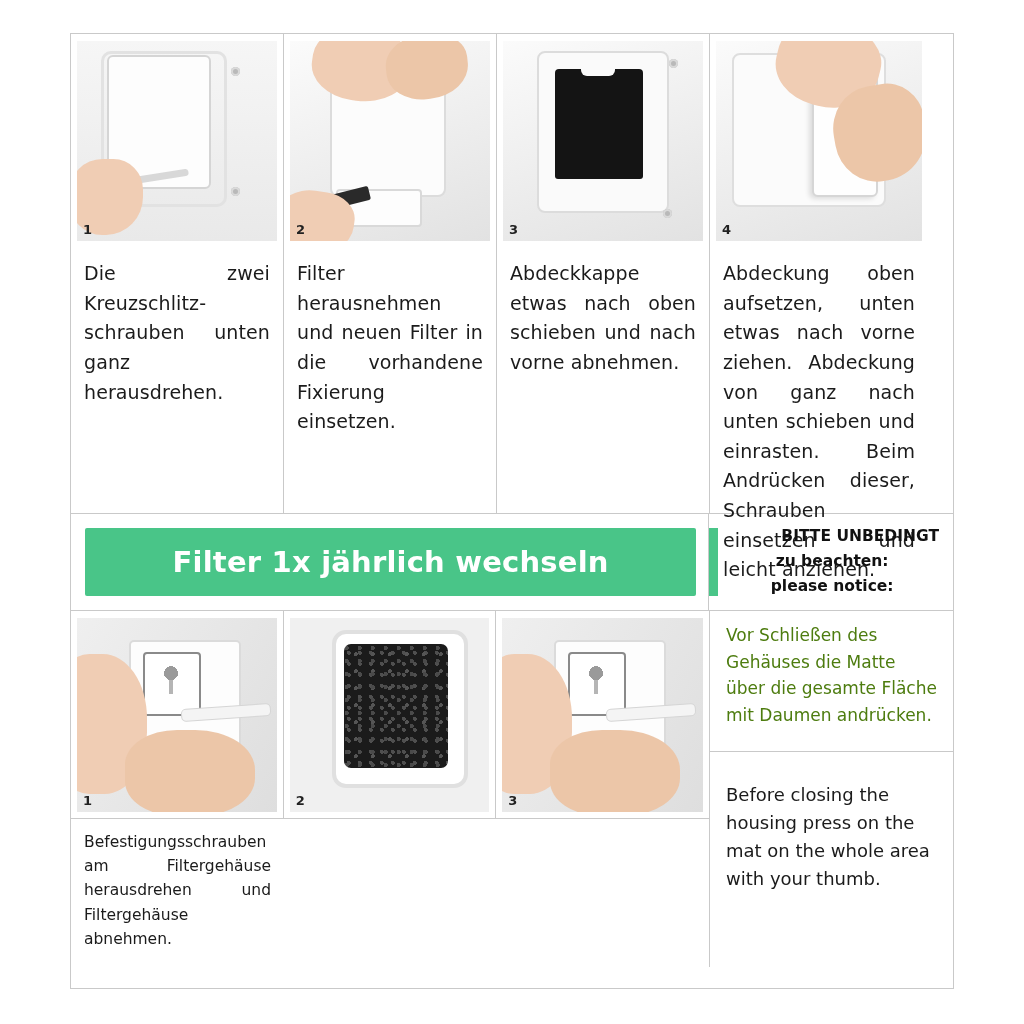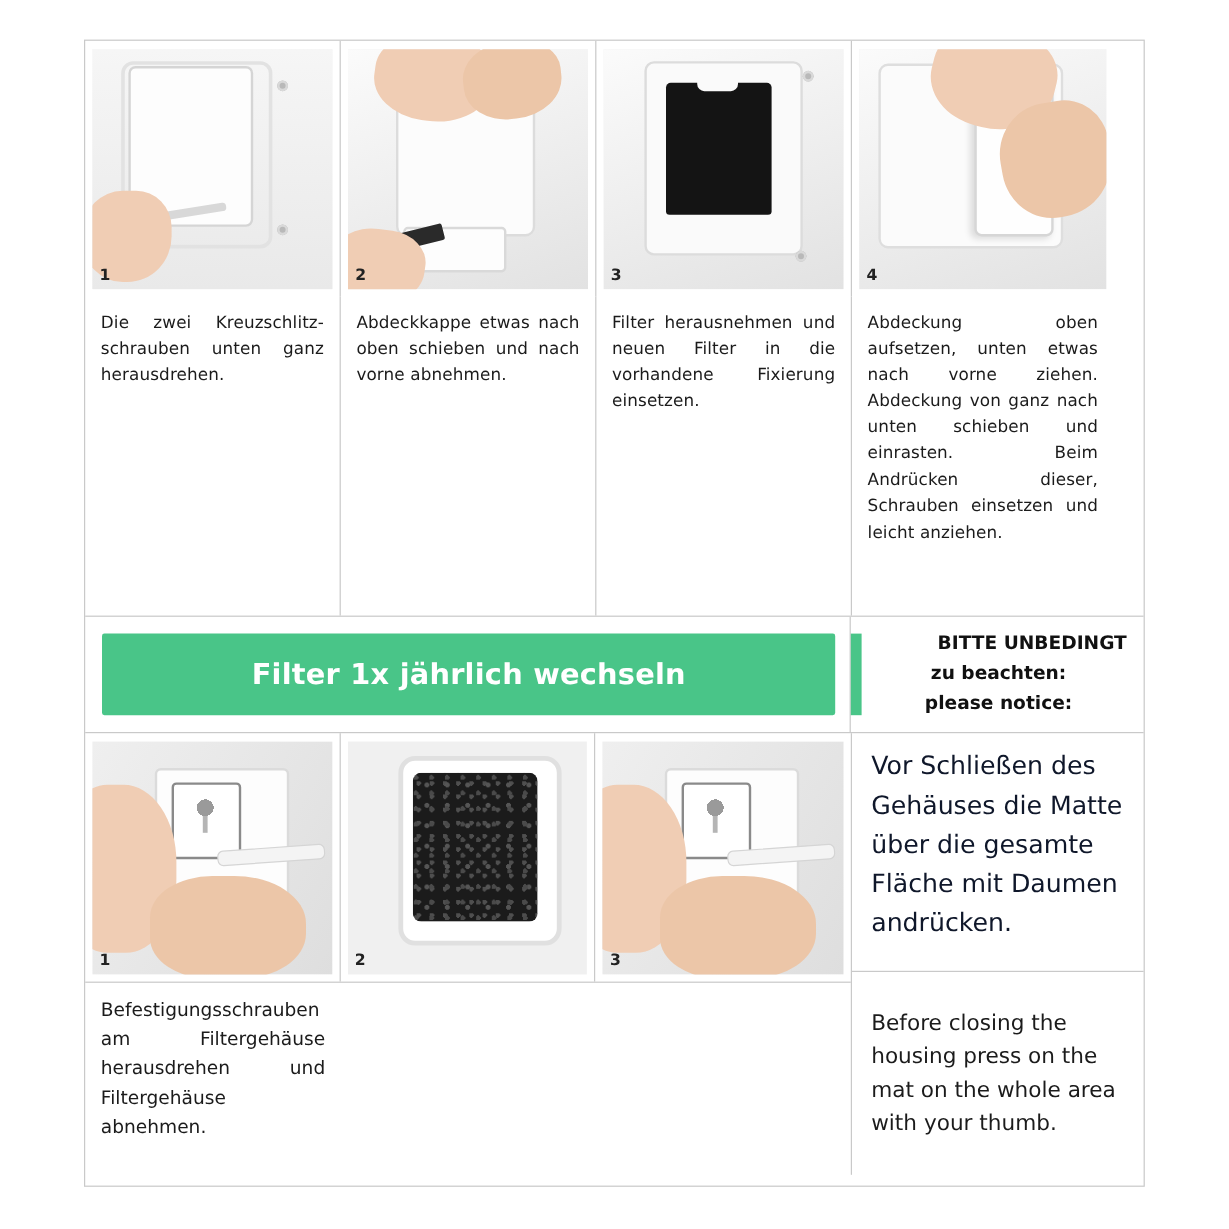--- a/index.html
+++ b/index.html
@@ -66,21 +66,21 @@
     font-weight: 700;
     color: #222;
     z-index: 8;
   }
 
   
   .txt-strip { height: 266px; }
   .txt-cell {
     width: 213px;
     padding: 12px 13px 10px 13px;
-    font-size: 14px;
+    font-size: 19px;
     line-height: 1.56;
     text-align: justify;
     text-justify: inter-word;
     letter-spacing: .1px;
     color: #1b1b1b;
   }
   .txt-cell.wide { width: 218px; }
   .txt-cell p { margin: 0; }
 
   
@@ -99,21 +99,21 @@
   .banner {
     background: #49c588;
     height: 100%;
     border-radius: 2px;
     display: flex;
     align-items: center;
     justify-content: center;
   }
   .banner-text {
     color: #ffffff;
-    font-size: 24px;
+    font-size: 29px;
     font-weight: 700;
     letter-spacing: .2px;
   }
   .notice-head {
     width: 244px;
     box-sizing: border-box;
     padding: 10px 14px 8px 16px;
     position: relative;
   }
   .notice-head .gbar {
@@ -158,23 +158,23 @@
     font-size: 15.5px;
     line-height: 1.56;
     text-align: justify;
     color: #1b1b1b;
   }
   .txt-cell2:last-child { border-right: none; }
   .txt-cell2 p { margin: 0; }
 
   .notice-body {
     padding: 11px 14px 10px 16px;
-    font-size: 21px;
+    font-size: 17px;
     line-height: 1.56;
-    color: #0f172a;
+    color: #4d7c0f;
   }
   .notice-body p { margin: 0; }
   .notice-sep {
     border-top: 1px solid #c9c9c9;
     margin: 13px 0 0 0;
   }
   .notice-body2 {
     padding: 11px 14px 10px 16px;
     font-size: 18px;
     line-height: 1.56;
@@ -313,24 +313,24 @@
         <span class="num">4</span>
       </div>
     </div>
   </div>
 
   <div class="row txt-strip">
     <div class="cell txt-cell">
       <p>Die zwei Kreuzschlitz-schrauben unten ganz herausdrehen.</p>
     </div>
     <div class="cell txt-cell">
+      <p>Filter herausnehmen und neuen Filter in die vorhandene Fixierung einsetzen.</p>
+    </div>
+    <div class="cell txt-cell">
       <p>Abdeckkappe etwas nach oben schieben und nach vorne abnehmen.</p>
-    </div>
-    <div class="cell txt-cell">
-      <p>Filter herausnehmen und neuen Filter in die vorhandene Fixierung einsetzen.</p>
     </div>
     <div class="cell txt-cell wide">
       <p>Abdeckung oben aufsetzen, unten etwas nach vorne ziehen. Abdeckung von ganz nach unten schieben und einrasten. Beim Andrücken dieser, Schrauben einsetzen und leicht anziehen.</p>
     </div>
   </div>
 
   <div class="banner-row">
     <div class="banner-left">
       <div class="banner">
         <span class="banner-text">Filter 1x jährlich wechseln</span>

